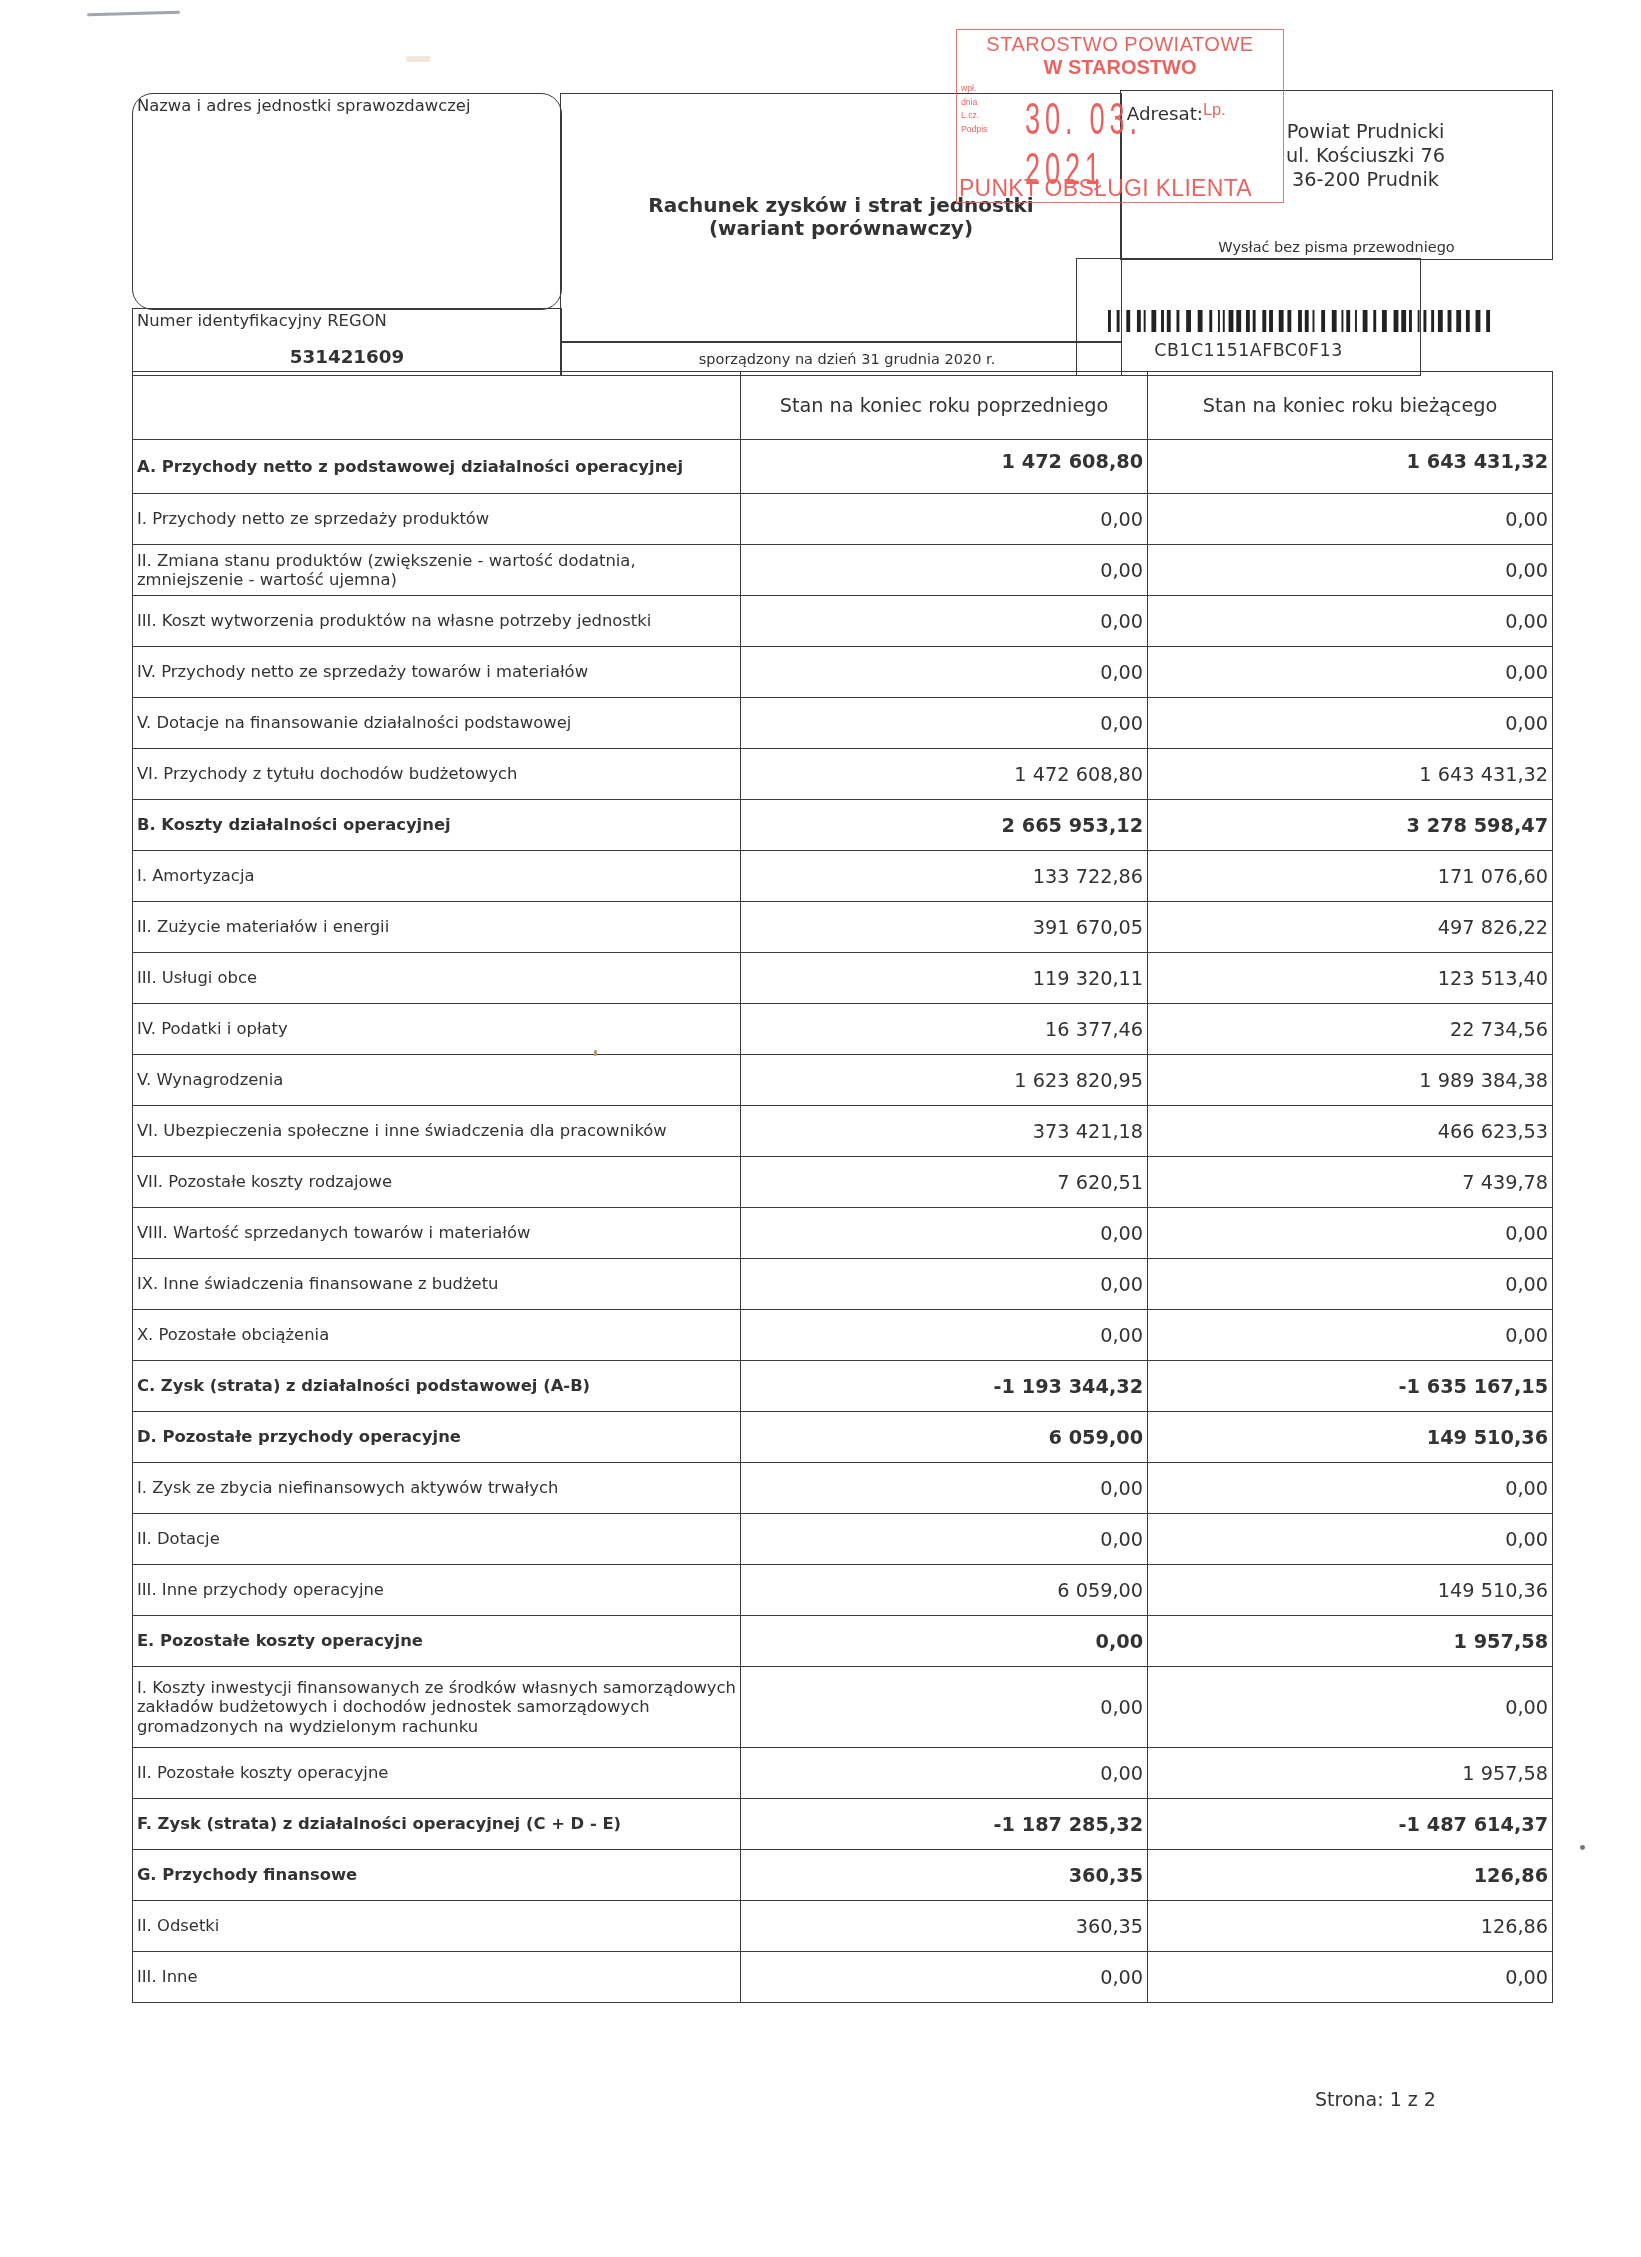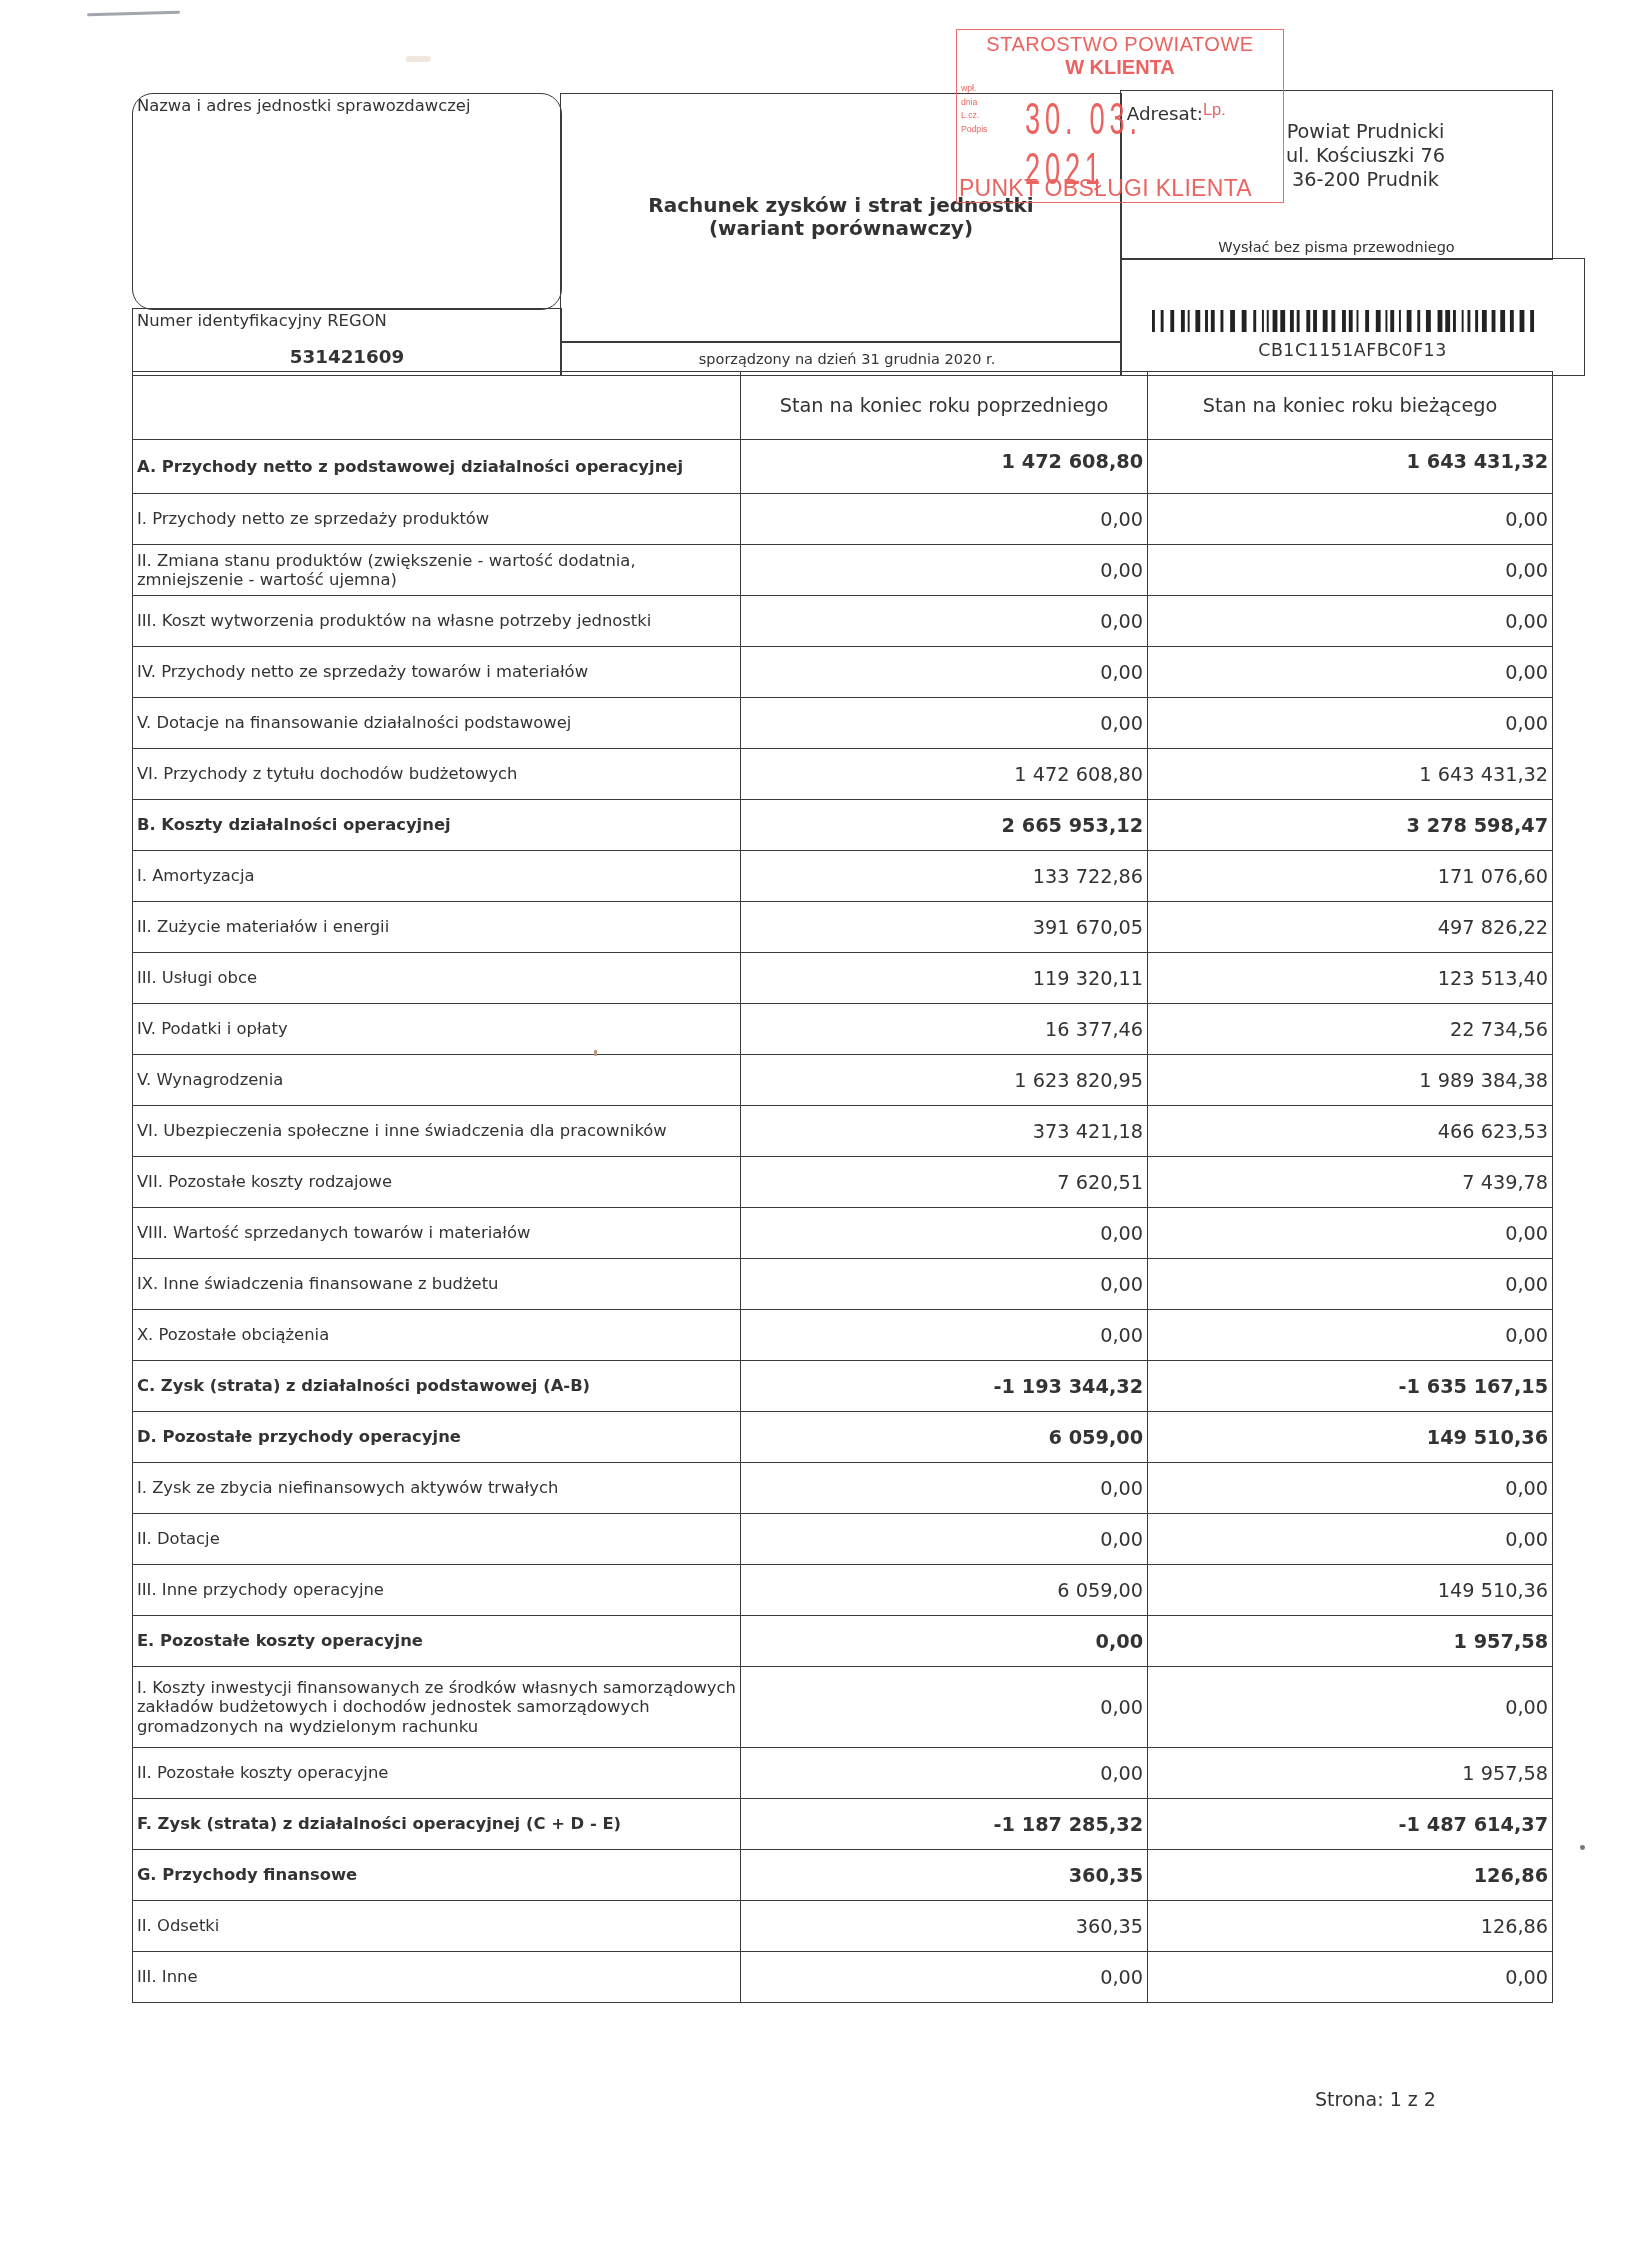--- a/index.html
+++ b/index.html
@@ -25,21 +25,21 @@
     .title-box { left: 560px; top: 93px; width: 562px; height: 250px; }
     .doc-title { position: absolute; left: 0; right: 0; top: 100px; text-align: center; font-weight: bold;
                  font-size: 20px; line-height: 23px; }
     .date-box { left: 560px; top: 341px; width: 562px; height: 35px; }
     .date-text { position: absolute; left: 0; right: 0; top: 8.7px; text-align: center; font-size: 14.5px; padding-left: 12px; }
     .addr-box { left: 1120px; top: 90px; width: 433px; height: 170px; }
     .addr-lbl { position: absolute; left: 5.8px; top: 11.6px; font-size: 18.3px; }
     .addr-val { position: absolute; left: 97px; right: 39px; top: 29px; text-align: center; font-weight: normal;
                 font-size: 19.3px; line-height: 24px; }
     .addr-note { position: absolute; left: 0; right: 0; bottom: 3.9px; text-align: center; font-size: 14.5px; }
-    .barcode-box { left: 1120px; top: 258px; width: 465px; height: 118px; }
+    .barcode-box { left: 1076px; top: 258px; width: 345px; height: 118px; }
     .barcode { position: absolute; left: 31px; top: 51px; width: 383px; height: 22px; }
     .barcode-text { position: absolute; left: 0; right: 0; top: 81px; text-align: center; font-size: 17.4px;
                     letter-spacing: 0.5px; }
 
     
     .stamp { left: 956px; top: 29px; width: 328px; height: 174px; border: 1.9px solid #e8605a;
              box-sizing: border-box; color: #e8534f; font-family: "Liberation Sans", sans-serif; opacity: .9; }
     .stamp-l1 { position: absolute; left: 0; right: 0; top: 2.9px; text-align: center; font-size: 20px; letter-spacing: 0.5px; }
     .stamp-l2 { position: absolute; left: 0; right: 0; top: 26px; text-align: center; font-size: 20px; font-weight: bold; }
     .stamp-small { position: absolute; left: 3.9px; font-size: 8.7px; line-height: 13.5px; top: 52px; }
@@ -144,21 +144,21 @@
       <rect x="361" y="0" width="5" height="23" fill="#222"></rect>
       <rect x="371" y="0" width="4" height="23" fill="#222"></rect>
       <rect x="381" y="0" width="5" height="23" fill="#222"></rect>
       <rect x="392" y="0" width="4" height="23" fill="#222"></rect>
     </svg>
   <div class="barcode-text">CB1C1151AFBC0F13</div>
 </div>
 
 <div class="abs stamp">
   <div class="stamp-l1">STAROSTWO POWIATOWE</div>
-  <div class="stamp-l2">W KLIENTA</div>
+  <div class="stamp-l2">W STAROSTWO</div>
   <div class="stamp-small">
     <div>wpł.</div>
     <div>dnia</div>
     <div>L.cz.</div>
     <div>Podpis</div>
   </div>
   <div class="stamp-date">30. 03. 2021</div>
   <div class="stamp-lp">Lp.</div>
   <div class="stamp-foot">PUNKT OBSŁUGI KLIENTA</div>
 </div>

